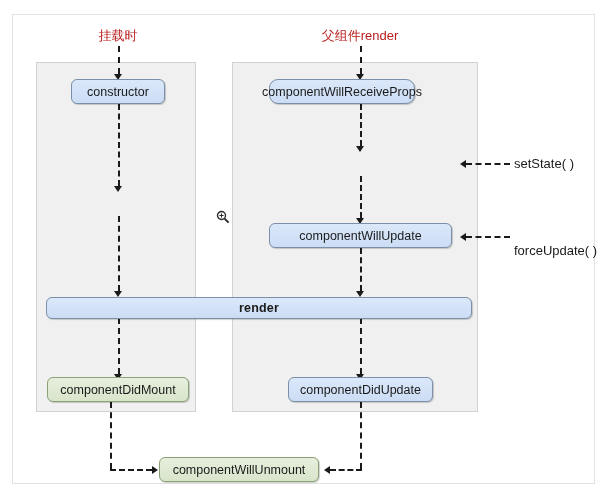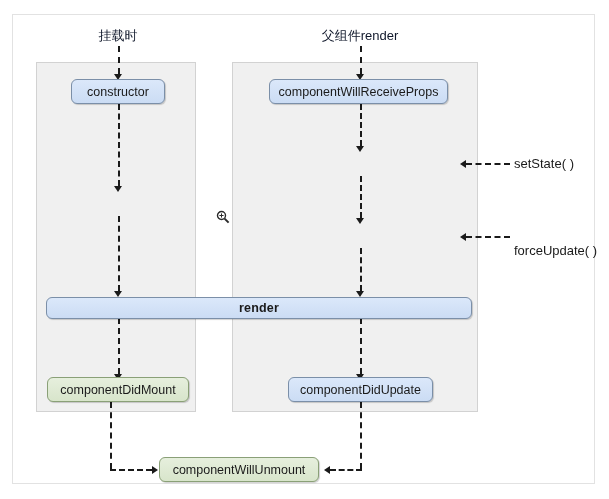--- a/index.html
+++ b/index.html
@@ -46,21 +46,21 @@
   #panel-update {
     left: 232px;
     top: 62px;
     width: 246px;
     height: 350px;
   }
   
   .phase-title {
     position: absolute;
     font-size: 13px;
-    color: #0f172a;
+    color: #b91c1c;
     white-space: nowrap;
     text-align: center;
     transform: translateX(-50%);
   }
   
   .node {
     position: absolute;
     box-sizing: border-box;
     border-radius: 6px;
     font-size: 12.5px;
@@ -183,23 +183,24 @@
   <div class="arrow-left" style="left:460px; top:160px;"></div>
 
   <div class="h-dash" style="left:466px; top:236px; width:44px;"></div>
   <div class="arrow-left" style="left:460px; top:233px;"></div>
 
   <div class="node blue" style="left:71px; top:79px; width:94px; height:25px;">constructor</div>
 
 
   <div class="node green" style="left:47px; top:377px; width:142px; height:25px;">componentDidMount</div>
 
-  <div class="node blue" style="left:269px; top:79px; width:179px; height:25px;">componentWillReceiveProps</div>
-
-
+  <div class="node blue" style="left:269px; top:79px; width:146px; height:25px;border-radius:9px;">componentWillReceiveProps</div>
+
+
+  <div class="node blue" style="left:269px; top:223px; width:183px; height:25px;">componentWillUpdate</div>
 
   <div class="node blue" style="left:288px; top:377px; width:145px; height:25px;">componentDidUpdate</div>
 
   <div class="node blue render-bar" style="left:46px; top:297px; width:426px; height:22px;">render</div>
 
   <div class="node green" style="left:159px; top:457px; width:160px; height:25px;">componentWillUnmount</div>
 
   <div class="side-label" style="left:514px; top:156px;">setState( )</div>
 
   <div class="side-label" style="left:514px; top:243px;">forceUpdate( )</div>

